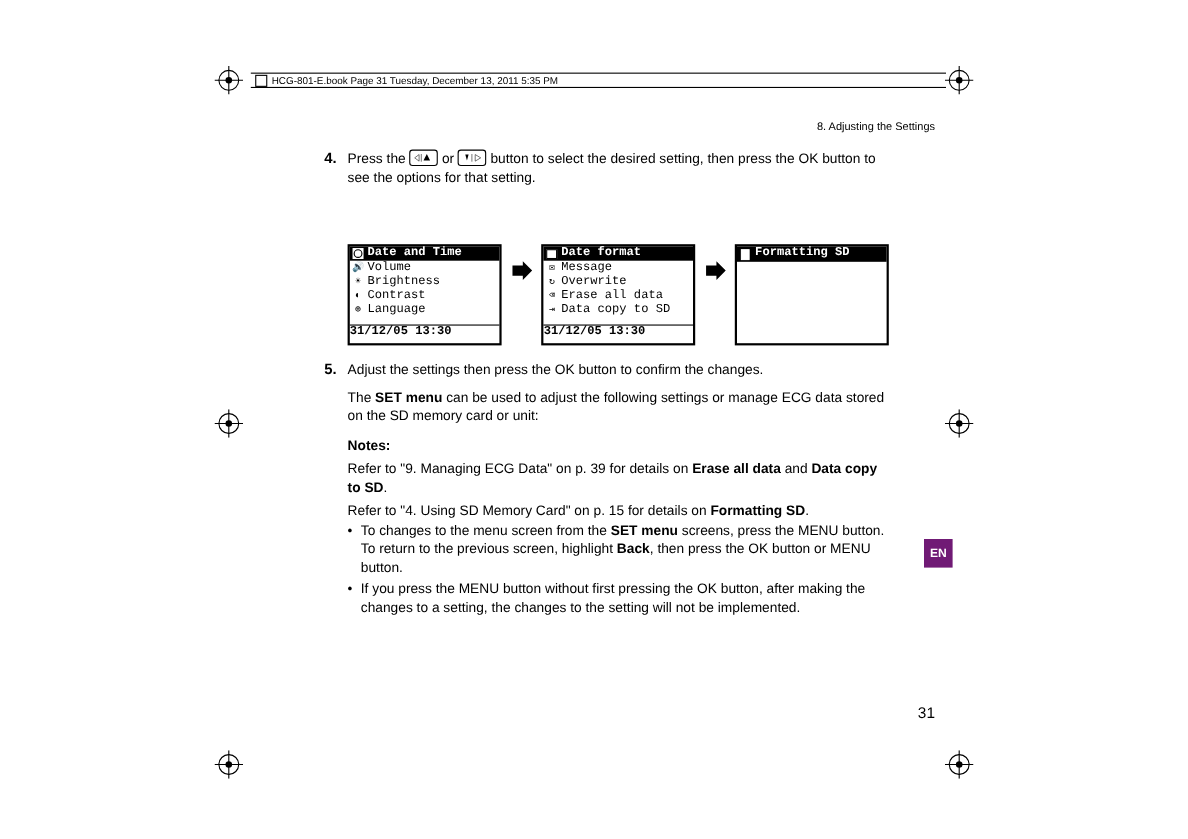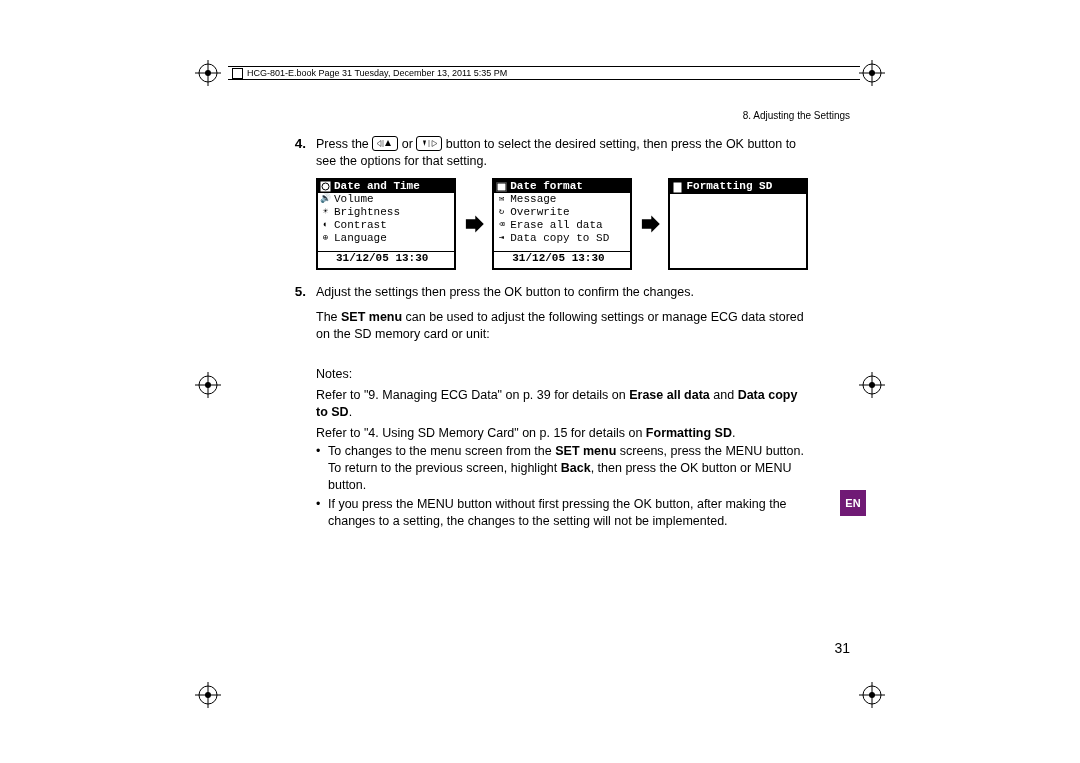--- a/index.html
+++ b/index.html
@@ -77,40 +77,41 @@
     margin: 8px 0 14px 30px;
   }
   .screen {
     width: 148px;
     border: 2px solid #000;
     background: #fff;
     font-family: "Courier New", monospace;
     font-size: 11px;
     line-height: 1.05;
     box-sizing: border-box;
+    margin-top: 44px;
   }
   .screen .title {
     background: #000;
     color: #fff;
     padding: 1px 2px;
     display: flex;
     align-items: center;
     gap: 3px;
     font-weight: bold;
   }
   .screen .row {
     padding: 0 2px;
     display: flex;
     align-items: center;
     gap: 3px;
     height: 13px;
   }
   .screen .footer {
     border-top: 1px solid #000;
-    padding: 1px 18px;
+    padding: 1px 0;
     font-weight: bold;
     height: 14px;
   }
   .screen .body {
     min-height: 58px;
   }
   .mini-glyph {
     display: inline-flex;
     width: 11px;
     height: 11px;
@@ -131,22 +132,22 @@
     border-radius: 3px;
     padding: 0 3px;
     height: 13px;
     line-height: 11px;
     font-size: 8px;
     position: relative;
     top: -1px;
   }
   .inline-btn svg { width: 18px; height: 9px; vertical-align: middle;}
   .notes-head {
-    font-weight: normal;
-    margin-top: 23px;
+    font-weight: bold;
+    margin-top: 10px;
     margin-bottom: 4px;
   }
   .bullet-row {
     display:flex;
     gap:4px;
     margin-top:2px;
   }
   .bullet-dot { width:8px; flex:none; }
   .en-badge {
     position: absolute;

